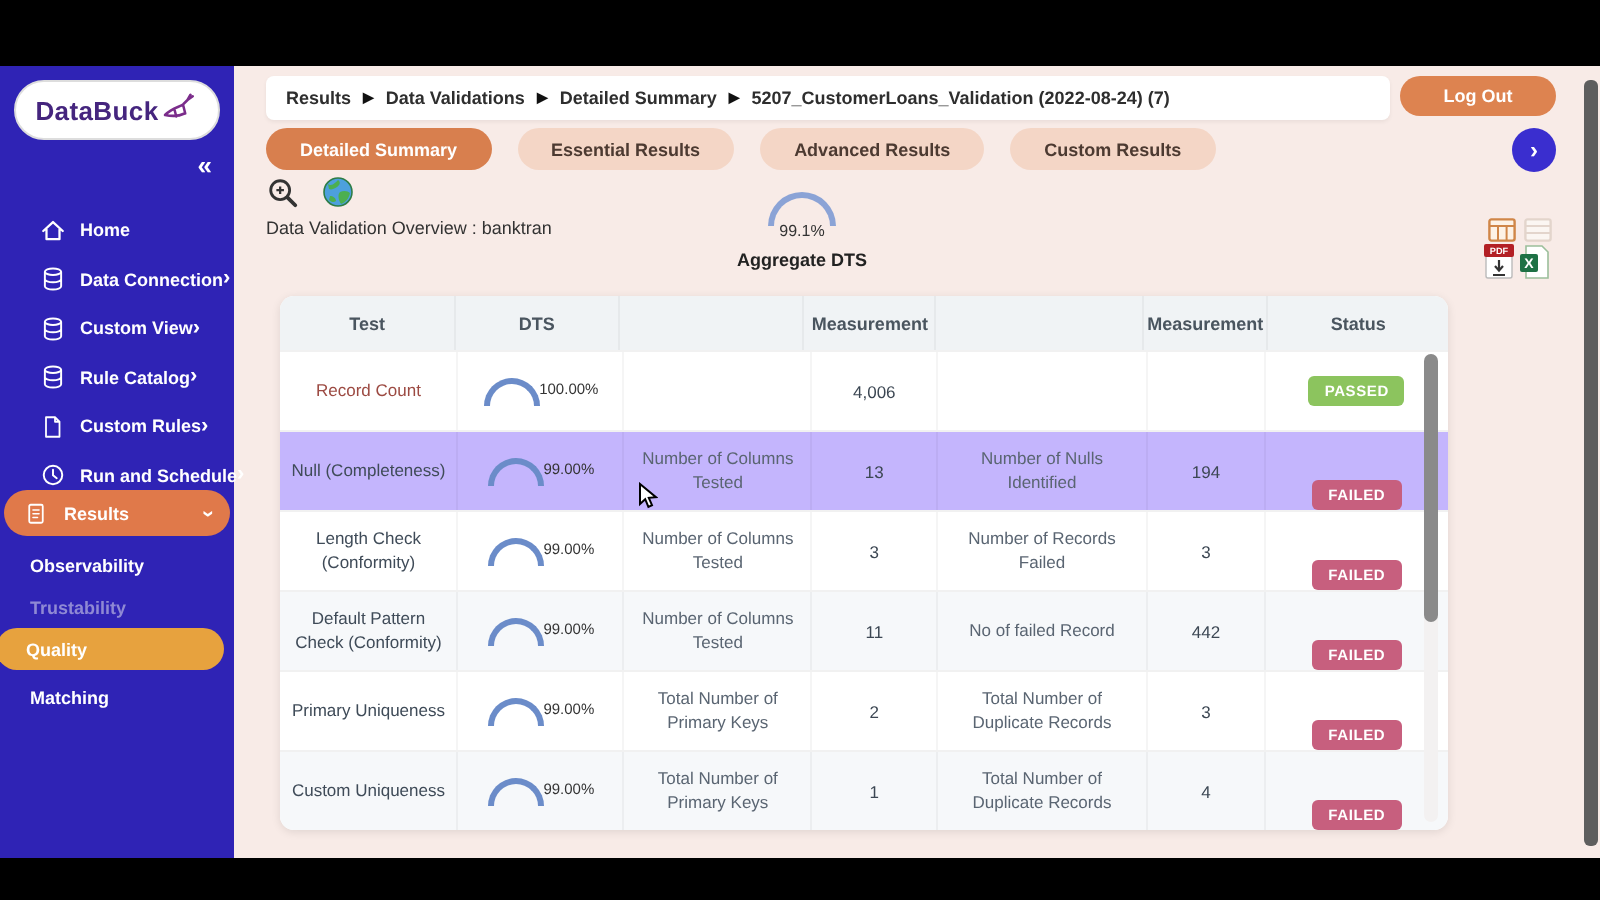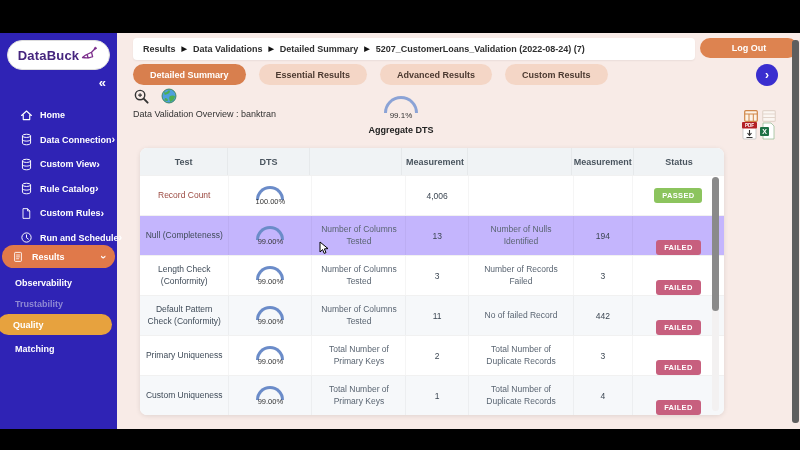--- a/index.html
+++ b/index.html
@@ -37,21 +37,21 @@
   .sub-quality { top: 281px; height: 21px; left: -2px; right: 5px; background: #e7a23e;
                  border-radius: 12px; color: #fff; }
   .sub-match { top: 307px; }
 
   
   .breadcrumb { position: absolute; left: 133px; top: 5px; width: 562px; height: 22px;
                 background: #fff; border-radius: 4px; display: flex; align-items: center;
                 padding: 0 10px; gap: 6px; font-size: 9px; color: #2e2e2e; font-weight: 600;
                 box-shadow: 0 1px 2px rgba(0,0,0,.06); white-space: nowrap; }
   .bc-sep { font-size: 7px; color: #111; }
-  .logout-btn { position: absolute; left: 700px; top: 5px; width: 98px; height: 20px;
+  .logout-btn { position: absolute; left: 700px; top: 5px; width: 78px; height: 20px;
                 background: #dd8350; border: none; border-radius: 10px; color: #fff;
                 font-size: 9px; font-weight: bold; cursor: pointer;
                 font-family: "Liberation Sans", sans-serif; }
   .tabs { position: absolute; left: 133px; top: 31px; display: flex; gap: 13px; }
   .tab { height: 21px; padding: 0 17px; border-radius: 11px; background: #f4d6c6;
          color: #4c3a31; font-size: 9px; font-weight: bold; display: flex;
          align-items: center; cursor: pointer; white-space: nowrap; }
   .tab.active { background: #d87f4e; color: #fff; }
   .next-btn { position: absolute; left: 756px; top: 31px; width: 22px; height: 22px;
               border-radius: 50%; background: #3a2ecf; color: #fff; border: none;
@@ -87,21 +87,21 @@
           text-align: center; border-right: 1px solid rgba(0,0,0,.04); padding: 0 4px; }
   .c1 { width: 95px; } .c2 { width: 88px; } .c3 { width: 100px; } .c4 { width: 66px; }
   .c5 { width: 112px; } .c6 { width: 62px; } .c7 { width: 97px; border-right: none; }
   .trow { display: flex; height: 40px; border-top: 1px solid #f1f1f1; background: #fff; }
   .trow.alt { background: #f6f8fa; }
   .trow.hl  { background: #c4b5fd; }
   .test-cell { font-size: 8.5px; font-weight: 400; color: #3f4b58; line-height: 1.3; }
   .test-cell.maroon { color: #9c4a42; }
   .lbl { font-size: 8.5px; color: #5a6572; line-height: 1.3; }
   .val { font-size: 8.5px; color: #3c4753; }
-  .gauge-wrap { flex-direction: column; justify-content: center; }
+  .gauge-wrap { flex-direction: row; justify-content: center; }
   .gauge-arc { width: 28px; height: 14px; border: 3px solid #6b8cc9; border-bottom: none;
                border-radius: 28px 28px 0 0; }
   .gauge-val { font-size: 7.5px; color: #333; margin-top: -3px; }
   .badge { padding: 3px 8px; border-radius: 3px; font-size: 7.5px; font-weight: bold;
            color: #fff; letter-spacing: .3px; }
   .badge.passed { background: #8cc45e; }
   .badge.failed { background: #c75f7e; margin-top: 23px; }
 
   
   .table-scroll { position: absolute; right: 5px; top: 29px; width: 7px; height: 234px;

